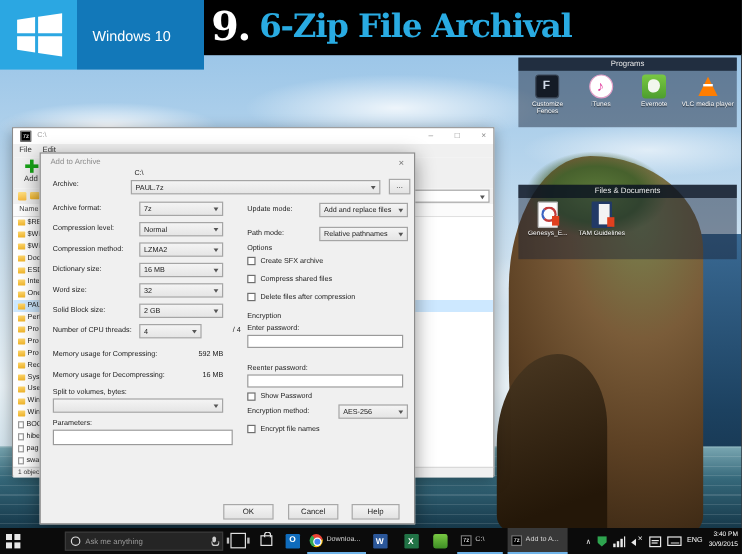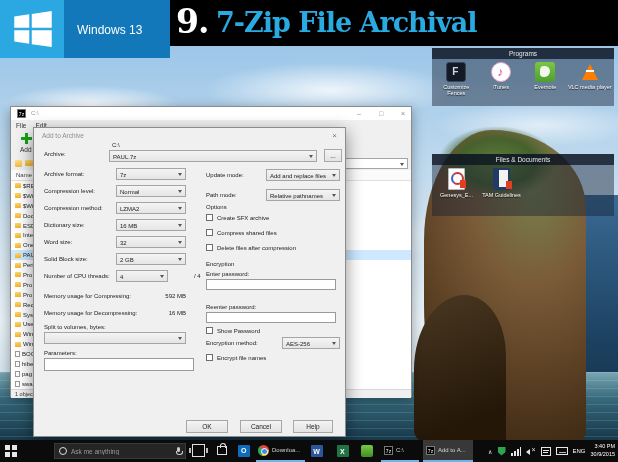--- a/index.html
+++ b/index.html
@@ -501,29 +501,29 @@
     <span class="cb" style="left:172px;top:226px;"></span>
     <span class="abs dlg-label" style="left:183px;top:227px;">Encrypt file names</span>
 
     <span class="btn" style="left:152px;top:292px;width:42px;">OK</span>
     <span class="btn" style="left:206px;top:292px;width:42px;">Cancel</span>
     <span class="btn" style="left:259px;top:292px;width:40px;">Help</span>
   </div>
 
   <div class="abs banner-black"></div>
   <span class="abs banner-num">9.</span>
-  <span class="abs banner-title">7-Zip File Archival</span>
+  <span class="abs banner-title">6-Zip File Archival</span>
   <div class="abs blue-box">
     <svg class="abs win-logo" viewBox="0 0 32 32">
       <polygon points="1,6 13,4.2 13,15 1,15" fill="#fff"></polygon>
       <polygon points="15,3.9 31,1.6 31,15 15,15" fill="#fff"></polygon>
       <polygon points="1,17 13,17 13,27.8 1,26" fill="#fff"></polygon>
       <polygon points="15,17 31,17 31,30.4 15,28.1" fill="#fff"></polygon>
     </svg>
-    <span class="abs winver">Windows 13</span>
+    <span class="abs winver">Windows 10</span>
   </div>
 
   <div class="abs taskbar"></div>
   <span class="abs tb-start"></span>
   <div class="abs search">
     <span class="cortana-ring"></span>
     <span class="search-text">Ask me anything</span>
     <span class="mic"></span>
   </div>
   <span class="abs tb-ic taskview" style="left:192px;"></span>

